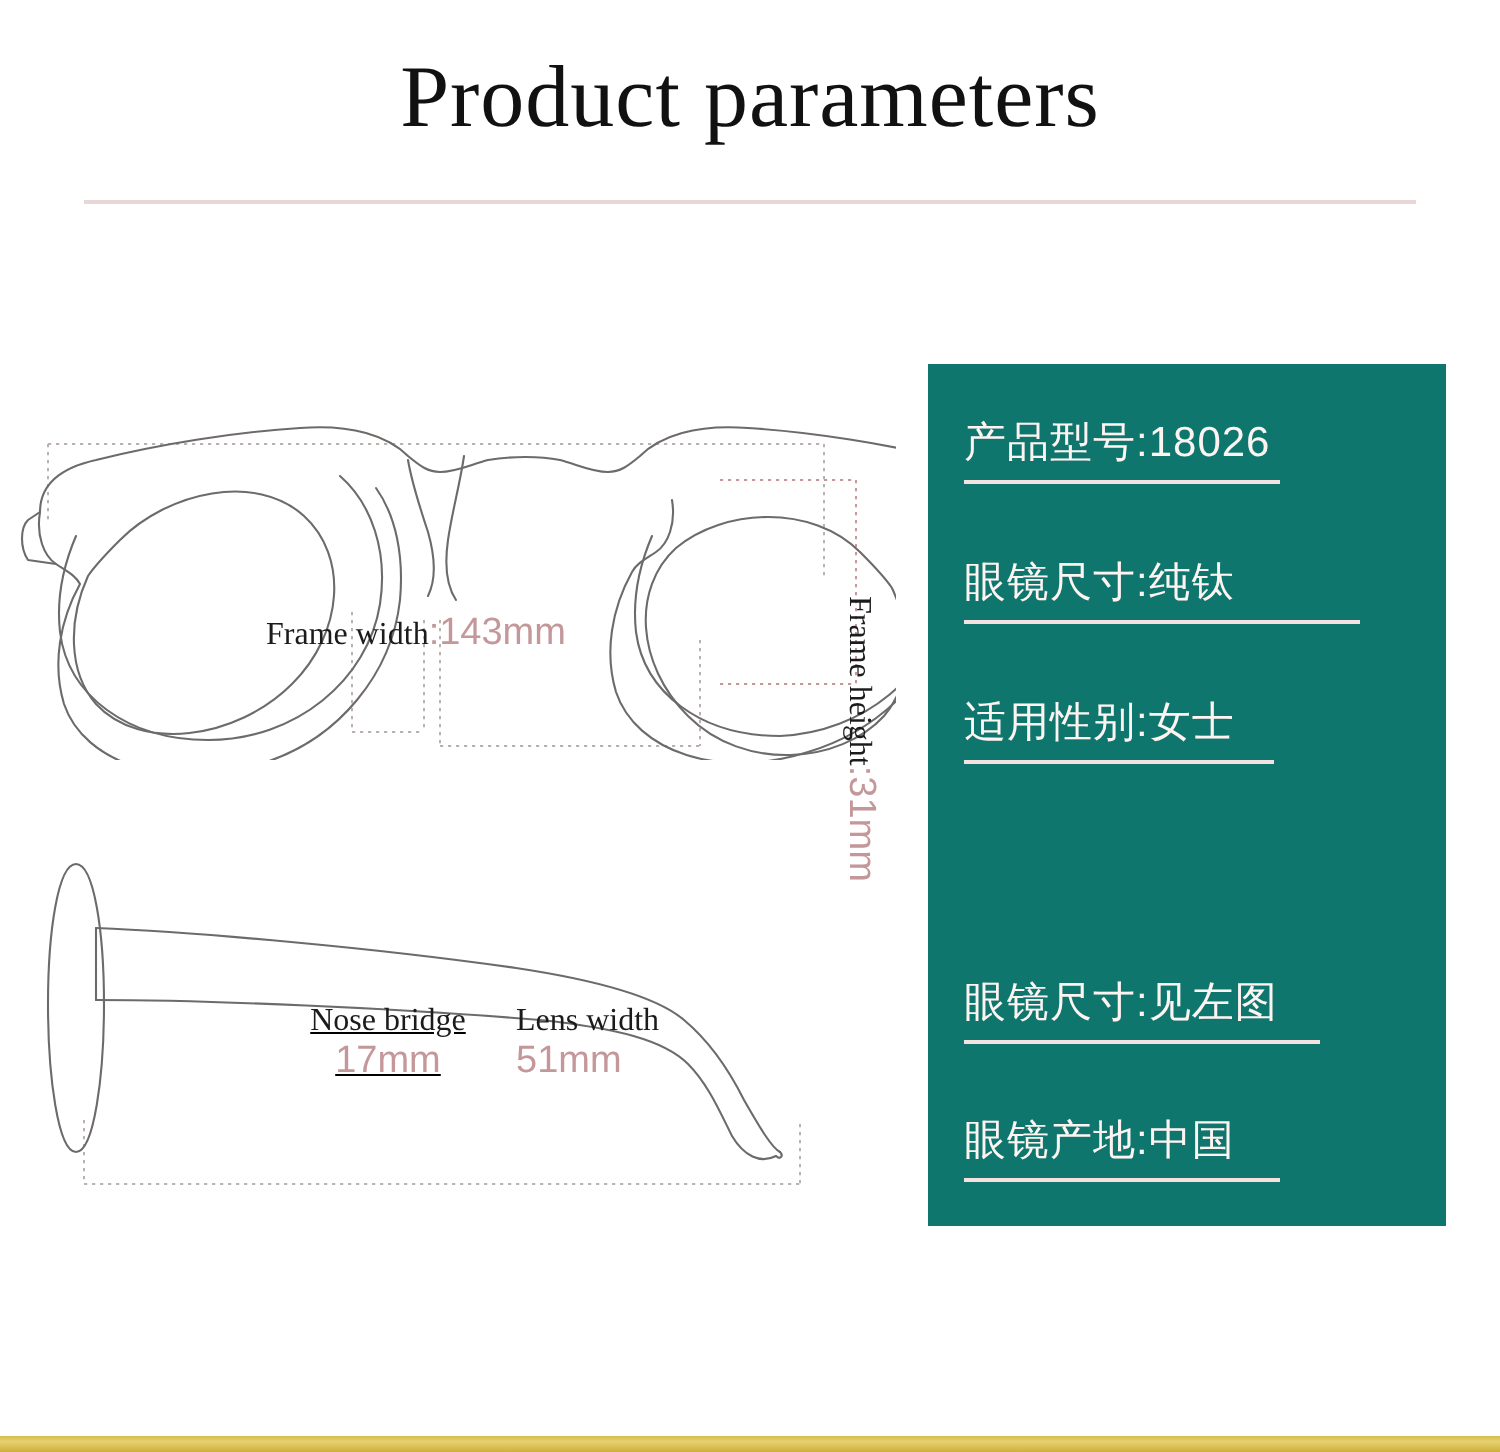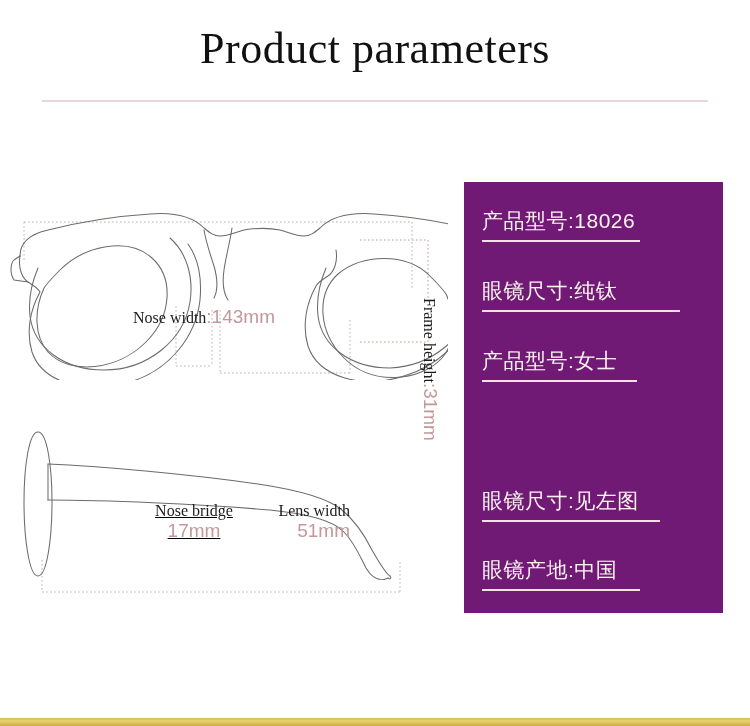--- a/index.html
+++ b/index.html
@@ -79,29 +79,29 @@
   #label-frame-height .rot {
     display: inline-block;
     transform: rotate(90deg);
     transform-origin: left top;
     white-space: nowrap;
     position: absolute;
     left: 20px; top: 0;
   }
 
   #label-nose   { left: 150px; top: 362px; text-align: center; width: 88px; text-decoration: underline; }
-  #label-lens   { left: 258px; top: 362px; text-align: right; width: 92px; }
+  #label-lens   { left: 258px; top: 362px; text-align: left; width: 92px; }
   #label-nose .mm, #label-lens .mm { display: block; }
 
   
   .spec-panel {
     position: absolute;
     left: 464px; top: 182px;
     width: 259px; height: 431px;
-    background: #701a75;
+    background: #0f766e;
   }
   .spec-list {
     position: absolute;
     left: 0; top: 0;
     width: 100%; height: 100%;
   }
   .spec-row {
     position: absolute;
     left: 18px;
     width: 228px;
@@ -277,21 +277,21 @@
                  C 346 132, 352 146, 358 158
                  C 364 168, 372 172, 380 168"></path>
 
         <path d="M382 166 C 384 168, 382 170, 380 168"></path>
 
         <path d="M40 54 L 40 90"></path>
       </g>
     </svg>
 
     <div class="lbl" id="label-frame-width">
-      <span class="en">Nose width</span><span class="mm">:143mm</span>
+      <span class="en">Frame width</span><span class="mm">:143mm</span>
     </div>
 
     <div class="lbl" id="label-frame-height">
       <span class="rot">
         <span class="en">Frame height</span><span class="mm">:31mm</span>
       </span>
     </div>
 
     <div class="lbl" id="label-nose">
       <span class="en">Nose bridge</span>
@@ -309,21 +309,21 @@
     <div class="spec-list">
       <div class="spec-row r0">
         <div class="spec-text">产品型号:18026</div>
         <div class="spec-rule"></div>
       </div>
       <div class="spec-row r1">
         <div class="spec-text">眼镜尺寸:纯钛</div>
         <div class="spec-rule"></div>
       </div>
       <div class="spec-row r2">
-        <div class="spec-text">产品型号:女士</div>
+        <div class="spec-text">适用性别:女士</div>
         <div class="spec-rule"></div>
       </div>
       <div class="spec-row r5">
         <div class="spec-text">眼镜产地:中国</div>
         <div class="spec-rule"></div>
       </div>
       <div class="spec-row r4">
         <div class="spec-text">眼镜尺寸:见左图</div>
         <div class="spec-rule"></div>
       </div>

